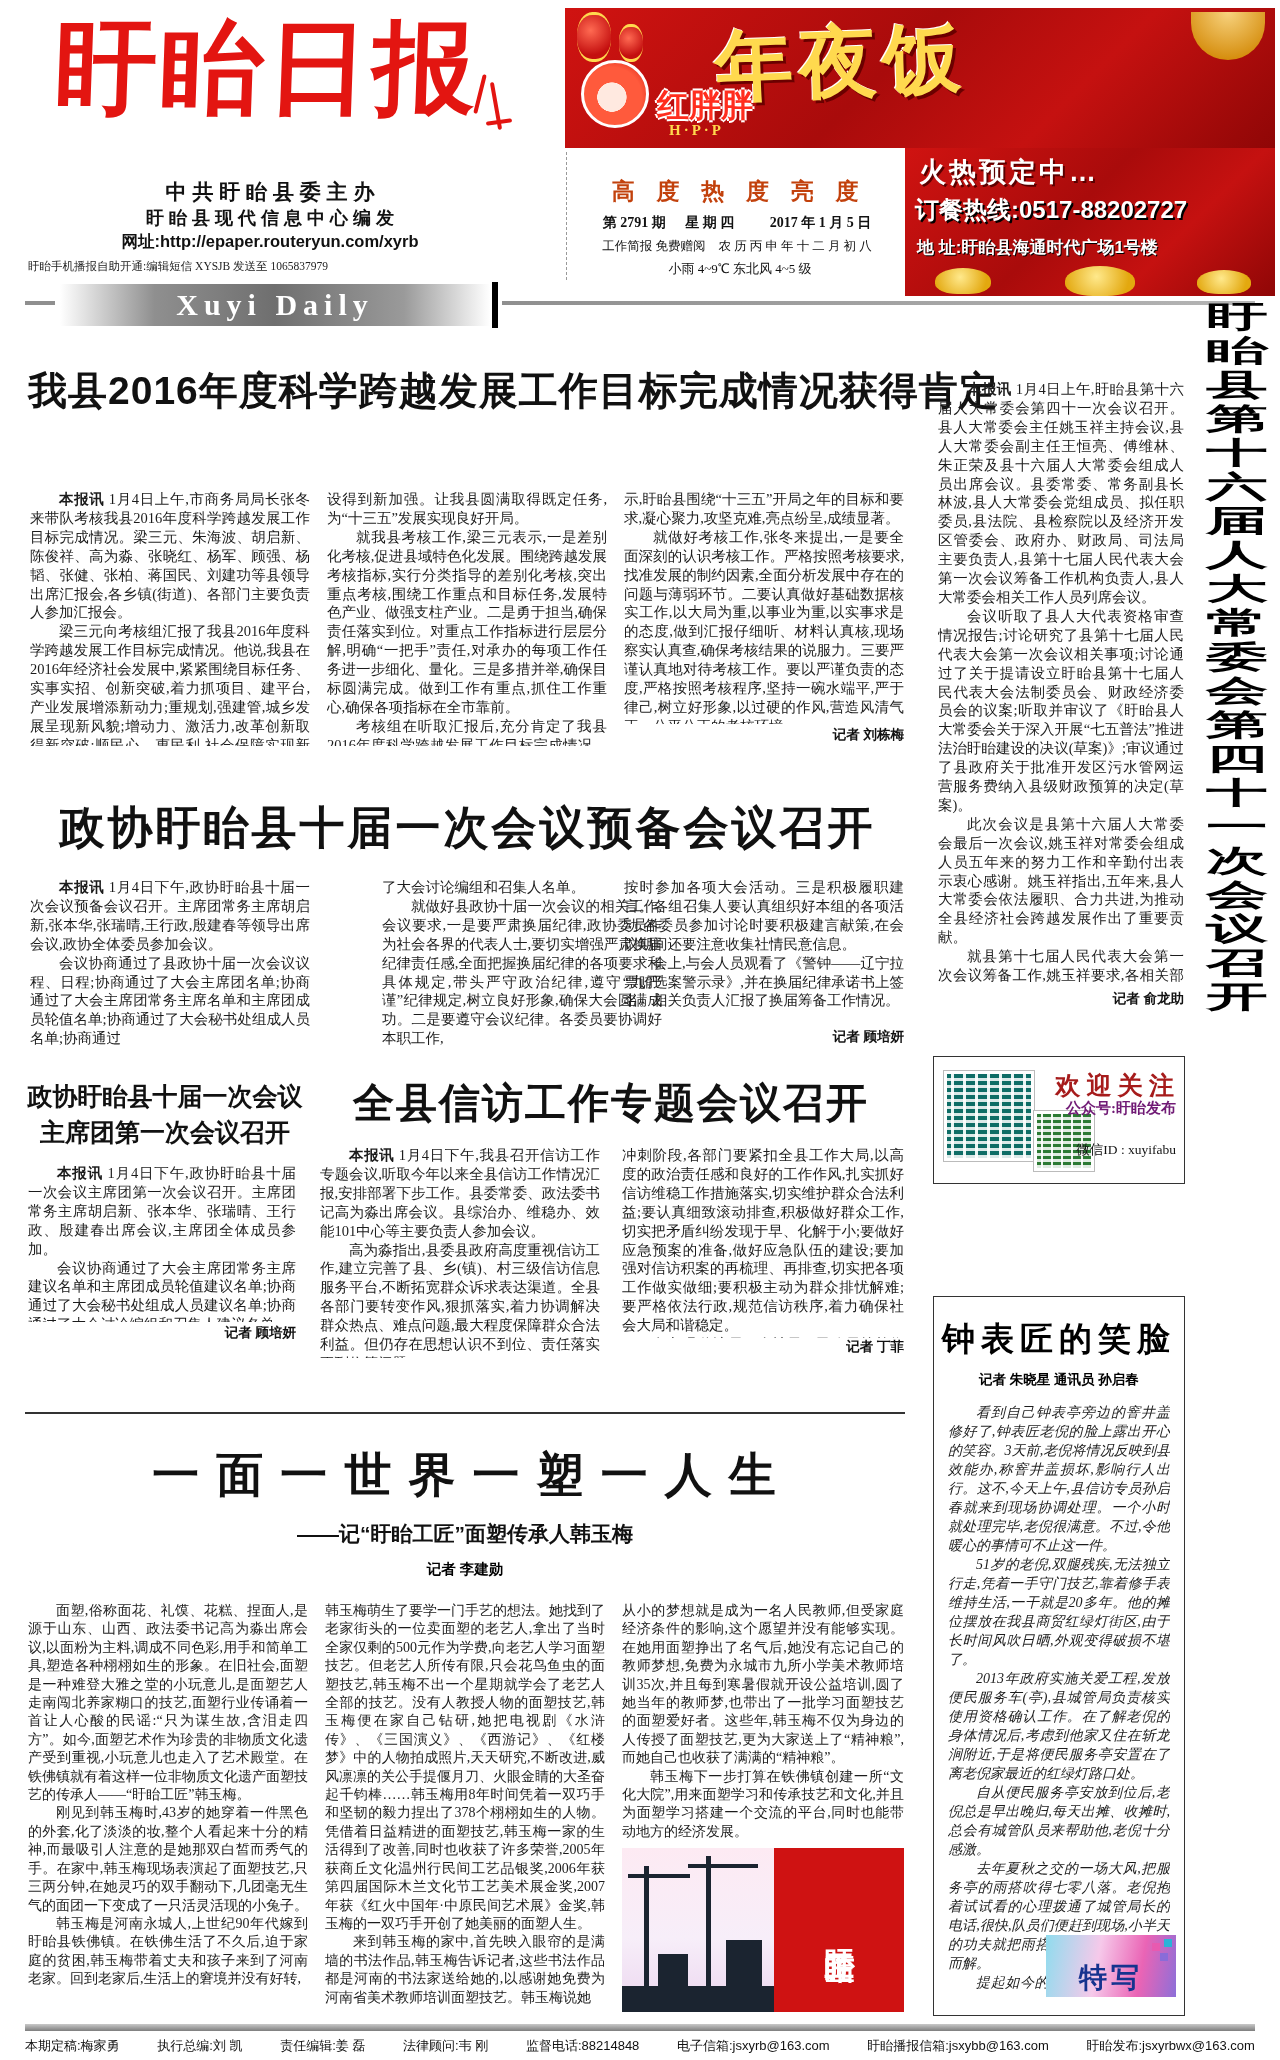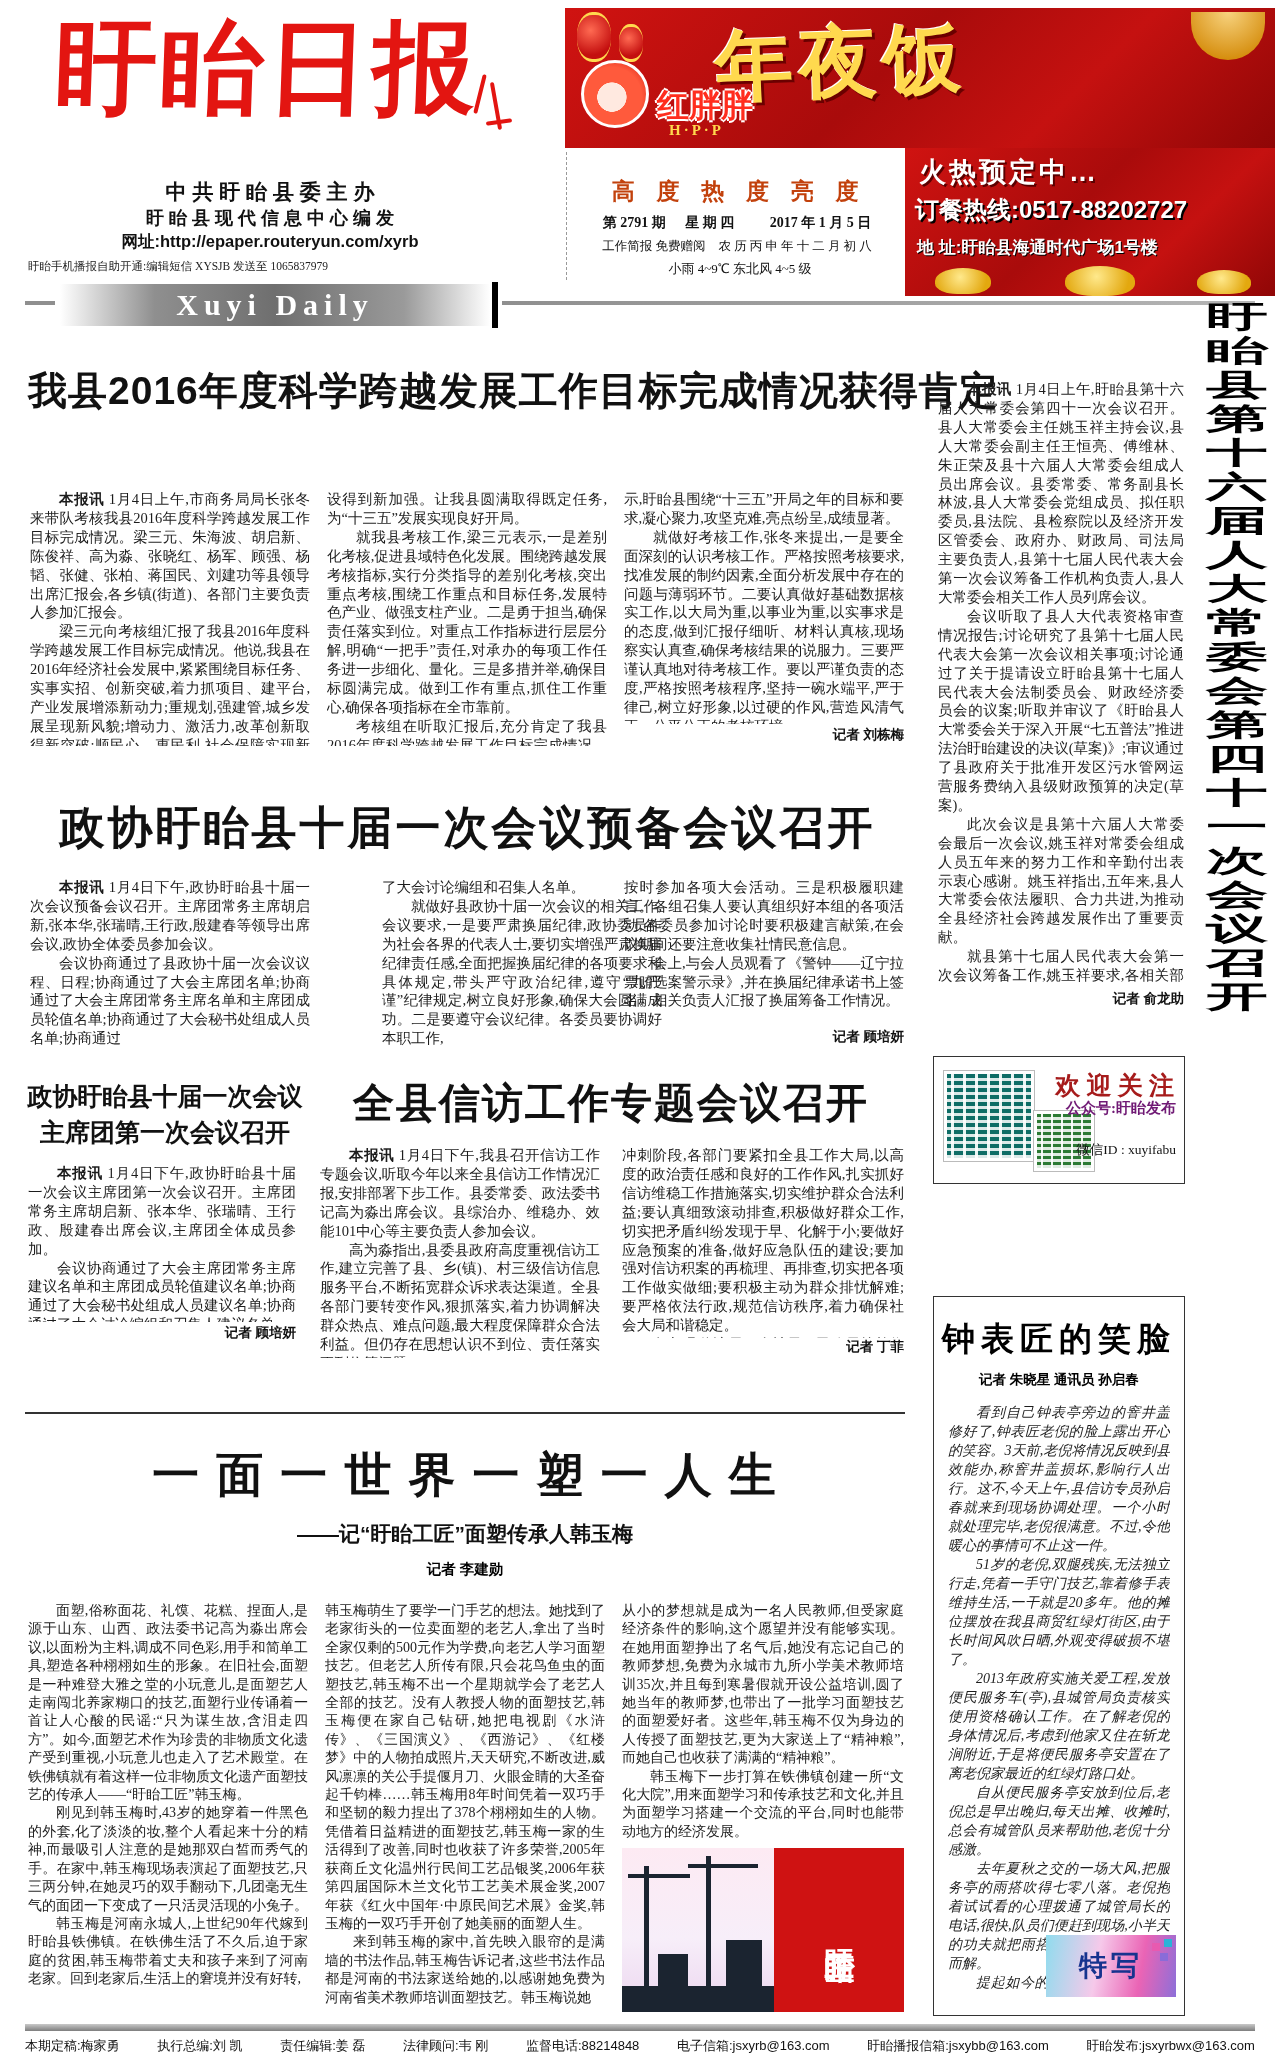--- a/index.html
+++ b/index.html
@@ -218,21 +218,21 @@
     <div class="abs ctr" style="left:0;top:20px;width:250px;font-size:33px;font-weight:900;letter-spacing:6px;font-family:'Liberation Serif',serif;color:#000;">钟表匠的笑脸</div>
     <div class="abs ctr" style="left:0;top:74px;width:250px;font-size:13.5px;font-weight:bold;font-family:'Liberation Sans',sans-serif;">记者  朱晓星   通讯员  孙启春</div>
     <div class="col b13" style="left:14px;top:106px;width:222px;height:586px;font-style:italic;">
         <p>看到自己钟表亭旁边的窨井盖修好了,钟表匠老倪的脸上露出开心的笑容。3天前,老倪将情况反映到县效能办,称窨井盖损坏,影响行人出行。这不,今天上午,县信访专员孙启春就来到现场协调处理。一个小时就处理完毕,老倪很满意。不过,令他暖心的事情可不止这一件。</p>
         <p>51岁的老倪,双腿残疾,无法独立行走,凭着一手守门技艺,靠着修手表维持生活,一干就是20多年。他的摊位摆放在我县商贸红绿灯街区,由于长时间风吹日晒,外观变得破损不堪了。</p>
         <p>2013年政府实施关爱工程,发放便民服务车(亭),县城管局负责核实使用资格确认工作。在了解老倪的身体情况后,考虑到他家又住在斩龙涧附近,于是将便民服务亭安置在了离老倪家最近的红绿灯路口处。</p>
         <p>自从便民服务亭安放到位后,老倪总是早出晚归,每天出摊、收摊时,总会有城管队员来帮助他,老倪十分感激。</p>
         <p>去年夏秋之交的一场大风,把服务亭的雨搭吹得七零八落。老倪抱着试试看的心理拨通了城管局长的电话,很快,队员们便赶到现场,小半天的功夫就把雨搭修葺一新,难题迎刃而解。</p>
         <p>提起如今的好日子,老倪总是笑呵呵地说:“感谢党委政府,感谢好心人,俺们赶上了好时代!”</p>
       </div>
-    <div class="abs stamp" style="right:8px;bottom:18px;width:130px;height:62px;">
+    <div class="abs stamp" style="right:8px;bottom:18px;width:130px;height:62px;align-items:flex-end;">
       <span style="font-size:28px;font-weight:900;color:#16338e;font-family:'Liberation Sans',sans-serif;letter-spacing:4px;">特写</span>
       <div class="abs" style="right:4px;top:4px;width:8px;height:8px;background:#2bb3d8;box-shadow:-12px 4px 0 #e85ab0, -4px 14px 0 #8a6cd8;"></div>
     </div>
   </div>
 
   <div class="abs" style="left:25px;top:2024px;width:1230px;height:7px;background:linear-gradient(180deg,#c9c9c9,#7d7d7d);"></div>
   <div class="abs" style="left:25px;top:2037px;width:1230px;font-size:13px;color:#111;display:flex;justify-content:space-between;font-family:'Liberation Sans',sans-serif;">
     <span>本期定稿:梅家勇</span>
     <span>执行总编:刘  凯</span>
     <span>责任编辑:姜  磊</span>

